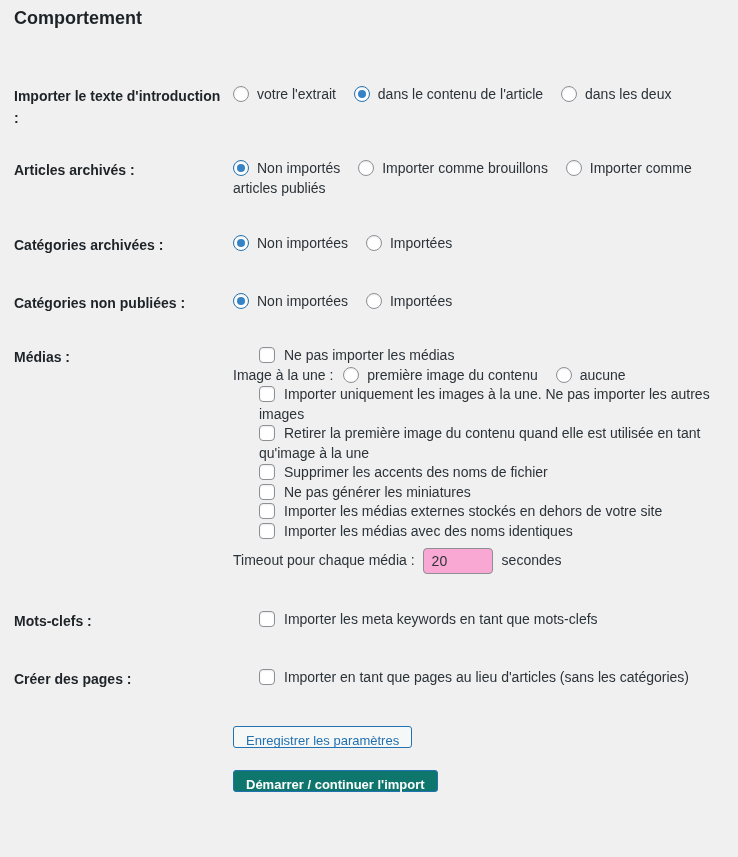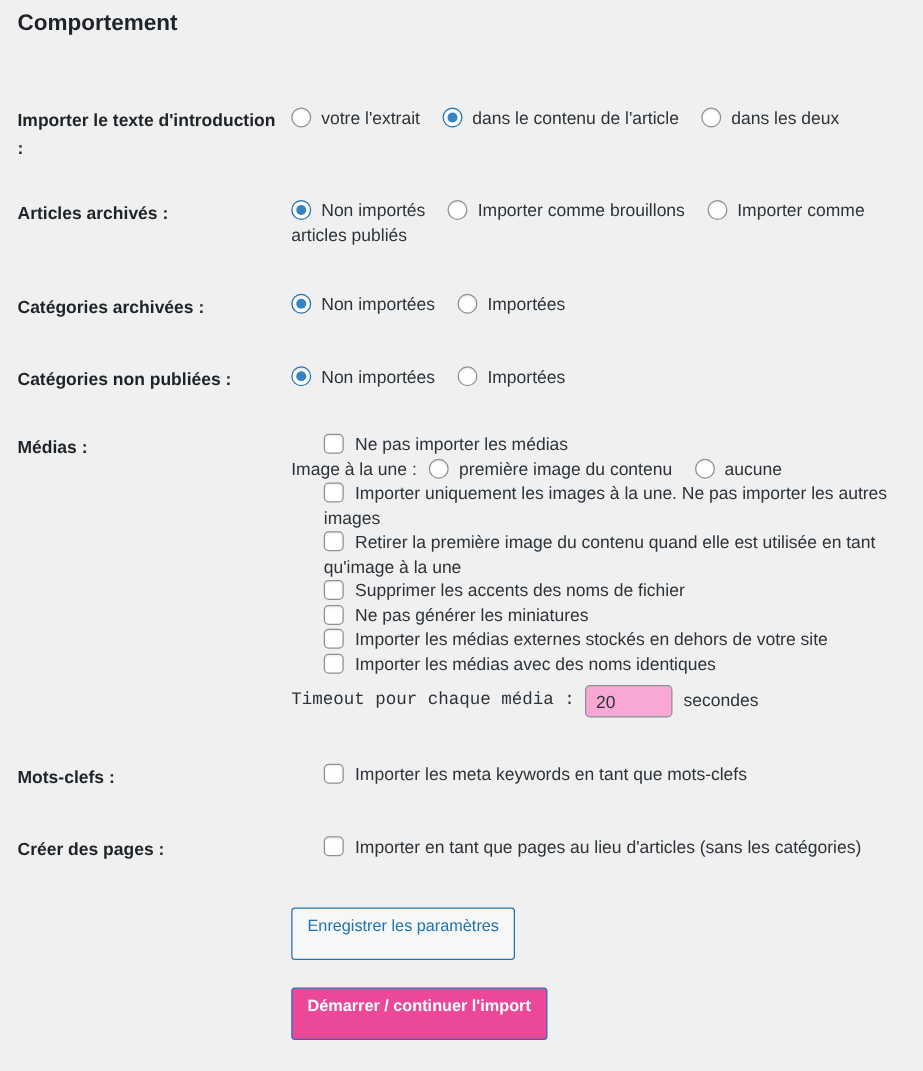--- a/index.html
+++ b/index.html
@@ -61,50 +61,50 @@
     border: 1px solid #8c8f94;
     border-radius: 4px;
     background: #fff;
     vertical-align: -3px;
     margin-right: 9px;
     box-shadow: inset 0 1px 2px rgba(0,0,0,.08);
   }
   .featured-prefix { margin-right: 6px; }
   .note { font-size: 12px; }
   .timeout-line { margin-top: 7px; display: flex; align-items: center; }
-  .timeout-label { margin-right: 8px; font-family: Liberation Mono, monospace; }
+  .timeout-label { margin-right: 8px; }
   .timeout-input {
     width: 70px; height: 26px;
     border: 1px solid #8c8f94;
     border-radius: 4px;
     padding: 0 8px;
     font-family: inherit;
     font-size: 14px;
     color: #2c3338;
     background: #f9a8d4;
     margin-right: 9px;
   }
   .buttons { margin-left: 219px; }
   .btn-row + .btn-row { margin-top: 22px; }
   .btn {
     display: inline-block;
     font-family: inherit;
     font-size: 13px;
     line-height: 13px;
-    padding: 7px 12px 20px;
+    padding: 7px 12px 0;
     border-radius: 3px;
     cursor: pointer;
   }
   .btn-secondary {
     background: #f6f7f7;
     border: 1px solid #2271b1;
     color: #2271b1;
   }
   .btn-primary {
-    background: #ec4899;
+    background: #0f766e;
     border: 1px solid #2271b1;
     color: #fff;
     font-weight: 700;
   }
 </style>
 </head>
 <body>
 
 <div class="page">
   <h2 class="page-title">Comportement</h2>

